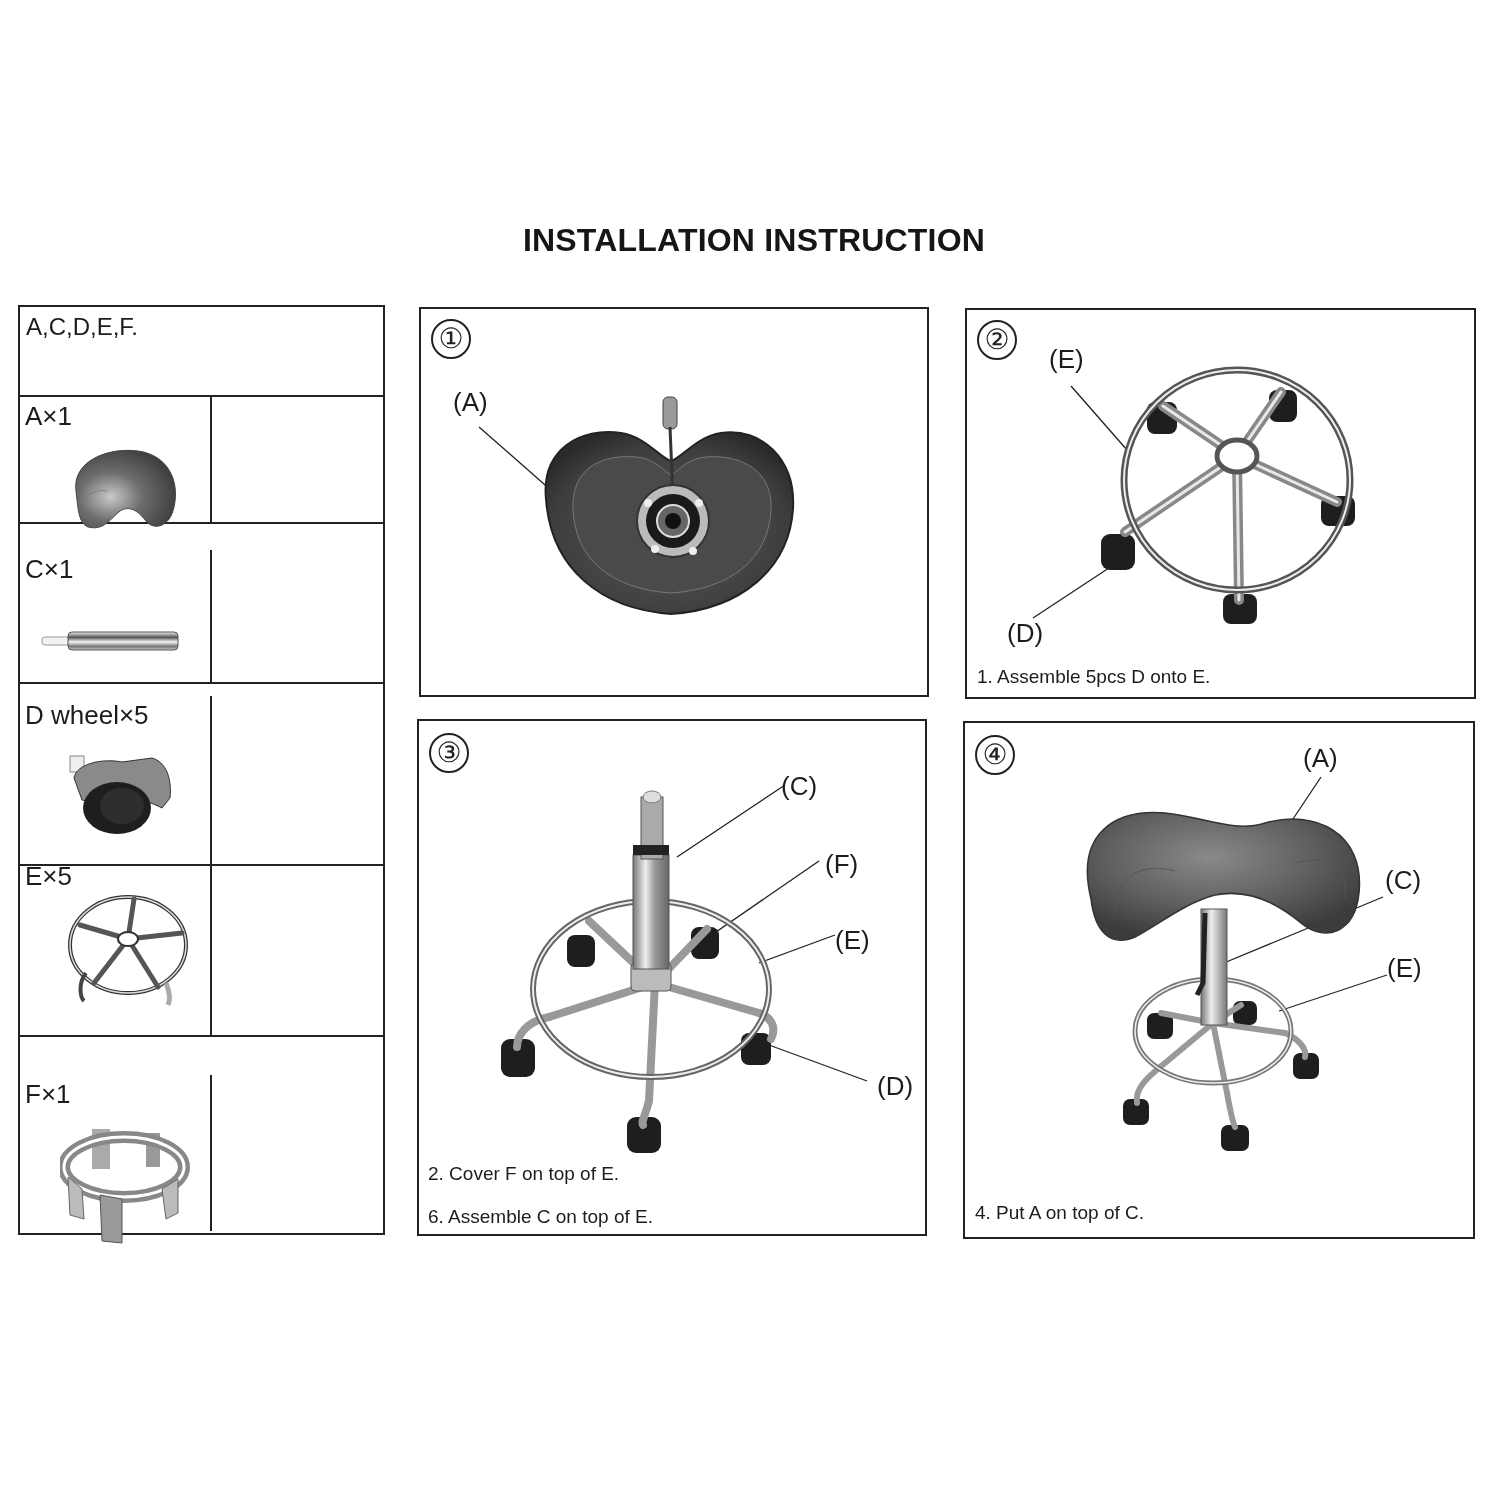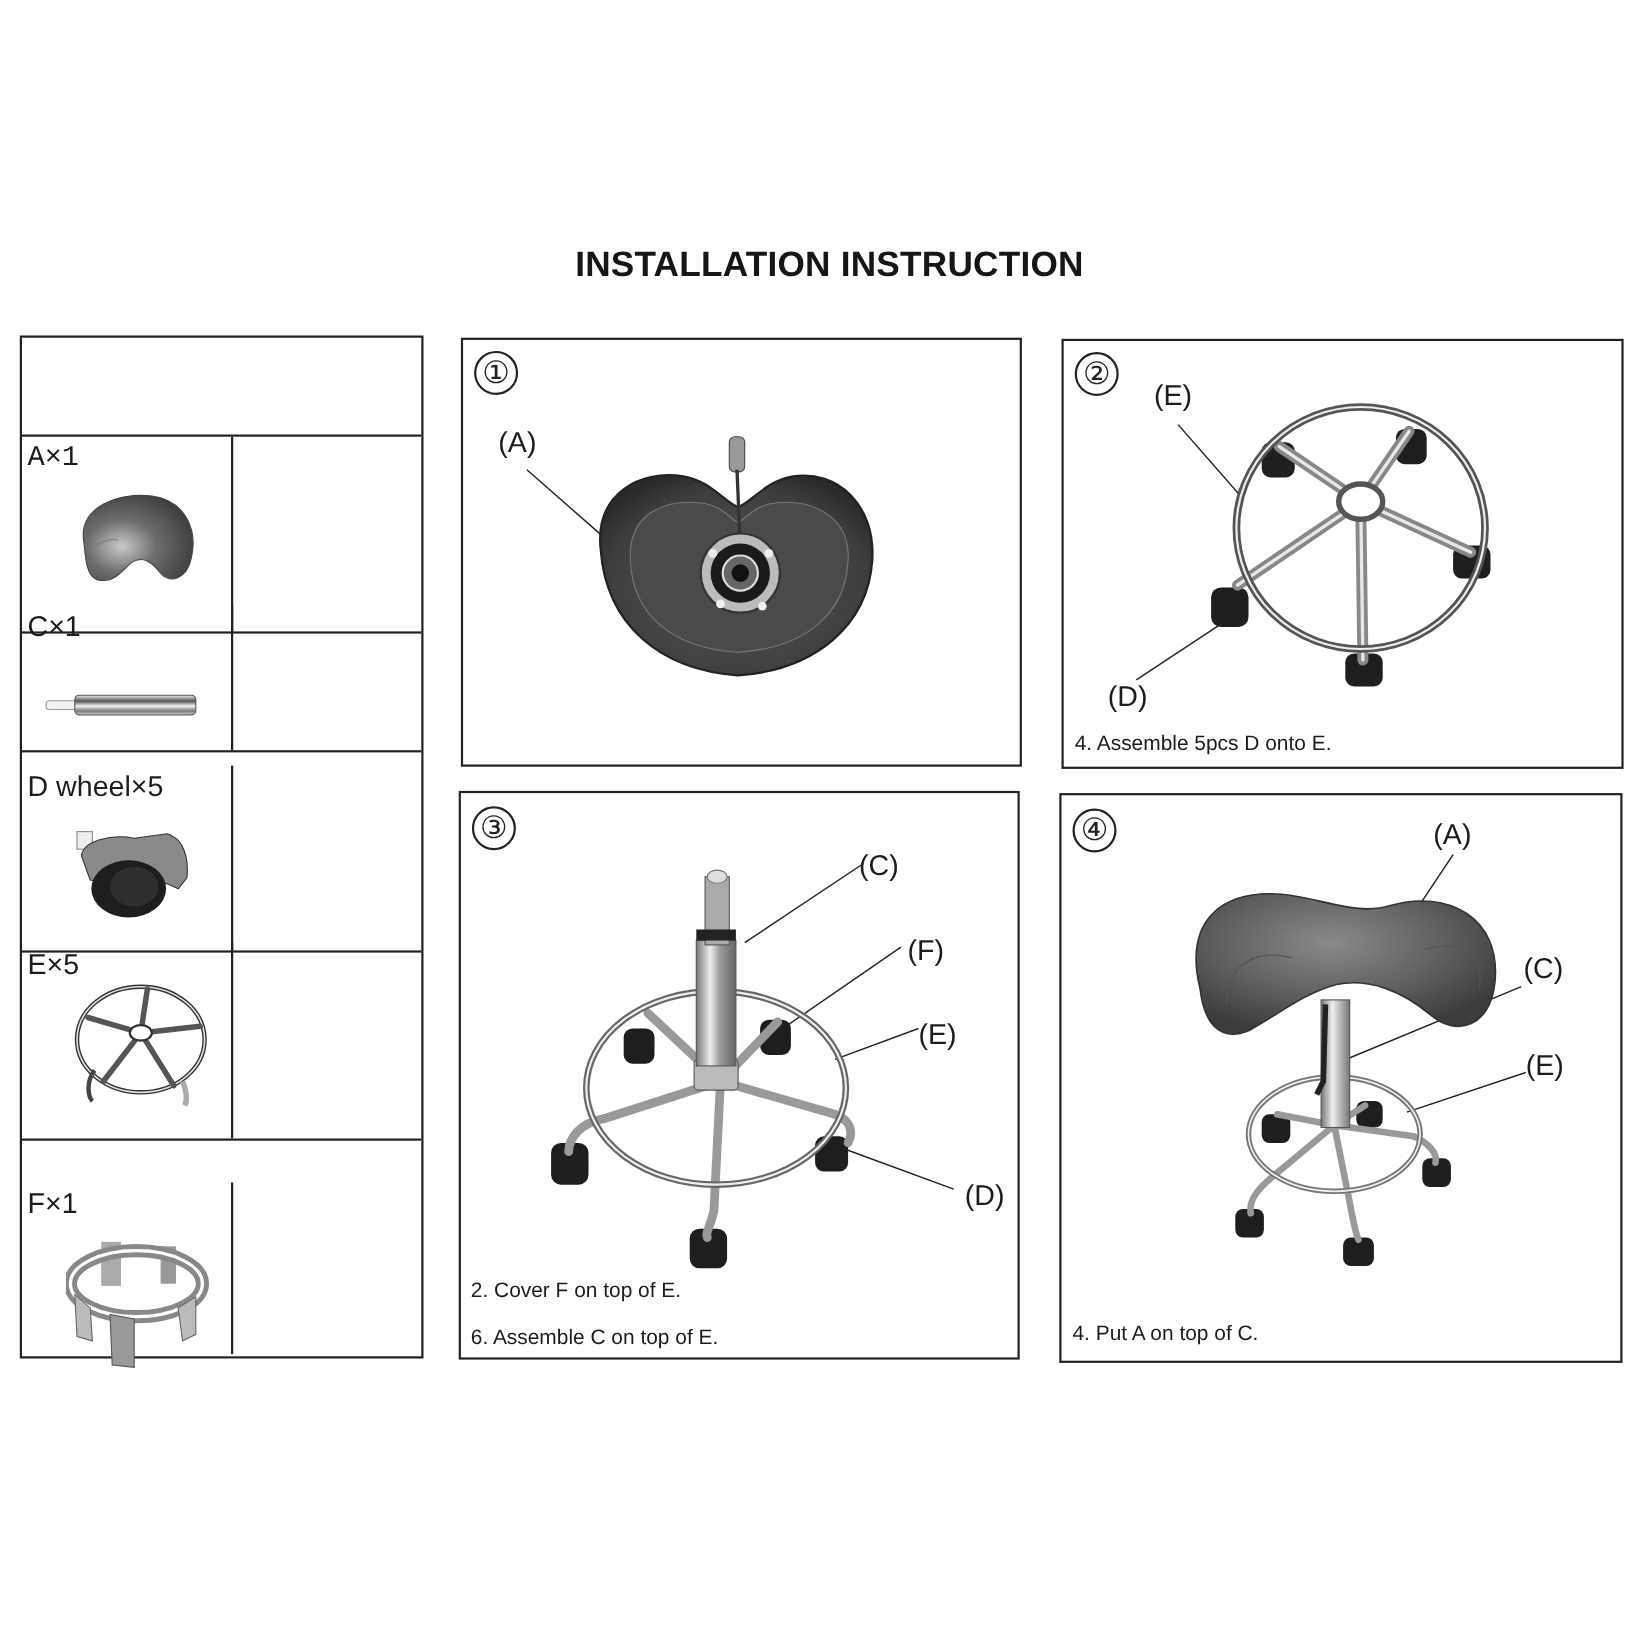--- a/index.html
+++ b/index.html
@@ -43,23 +43,24 @@
   .step-text { position: absolute; font-size: 19px; line-height: 28px; color: #1c1c1c; }
   .panel svg.art { position: absolute; left: 0; top: 0; }
 </style>
 </head>
 <body>
 
 <div class="title">INSTALLATION INSTRUCTION</div>
 
 <div class="parts">
   <div class="head">
-  </div>
-
-  <div class="row" style="top:90px;height:179px;font-family:Liberation Mono, monospace;">
+    <div>A,C,D,E,F.</div>
+  </div>
+
+  <div class="row" style="top:90px;height:127px;">
     <div class="cell-left">
       <div class="label">A×1</div>
       <svg style="left:38px;top:44px" width="130" height="100" viewBox="0 0 130 100">
         <defs>
           <radialGradient id="seatg" cx="35%" cy="60%" r="70%">
             <stop offset="0" stop-color="#c9c9c9"></stop>
               <stop offset="0.45" stop-color="#6d6d6d"></stop>
               <stop offset="1" stop-color="#3a3a3a"></stop>
           </radialGradient>
         </defs>
@@ -193,21 +194,21 @@
       <line x1="270" y1="146" x2="196" y2="96"></line>
       <line x1="270" y1="146" x2="314" y2="82"></line>
       <line x1="270" y1="146" x2="370" y2="192"></line>
       <line x1="270" y1="146" x2="158" y2="222"></line>
       <line x1="270" y1="146" x2="272" y2="290"></line>
     </g>
     <ellipse cx="270" cy="170" rx="113" ry="110" fill="none" stroke="#555" stroke-width="7"></ellipse>
     <ellipse cx="270" cy="170" rx="113" ry="110" fill="none" stroke="#eee" stroke-width="2"></ellipse>
     <ellipse cx="270" cy="146" rx="20" ry="16" fill="#fff" stroke="#555" stroke-width="5"></ellipse>
   </svg>
-  <div class="step-text" style="left:10px;top:353px;">4. Assemble 5pcs D onto E.</div>
+  <div class="step-text" style="left:10px;top:353px;">1. Assemble 5pcs D onto E.</div>
 </div>
 
 <div class="panel" style="left:417px;top:719px;width:510px;height:517px;">
   <div class="circnum" style="left:10px;top:12px;">③</div>
   <div class="callout" style="left:362px;top:50px;">(C)</div>
   <div class="callout" style="left:406px;top:128px;">(F)</div>
   <div class="callout" style="left:416px;top:204px;">(E)</div>
   <div class="callout" style="left:458px;top:350px;">(D)</div>
   <svg class="art" width="510" height="517" viewBox="0 0 510 517">
     <defs>

